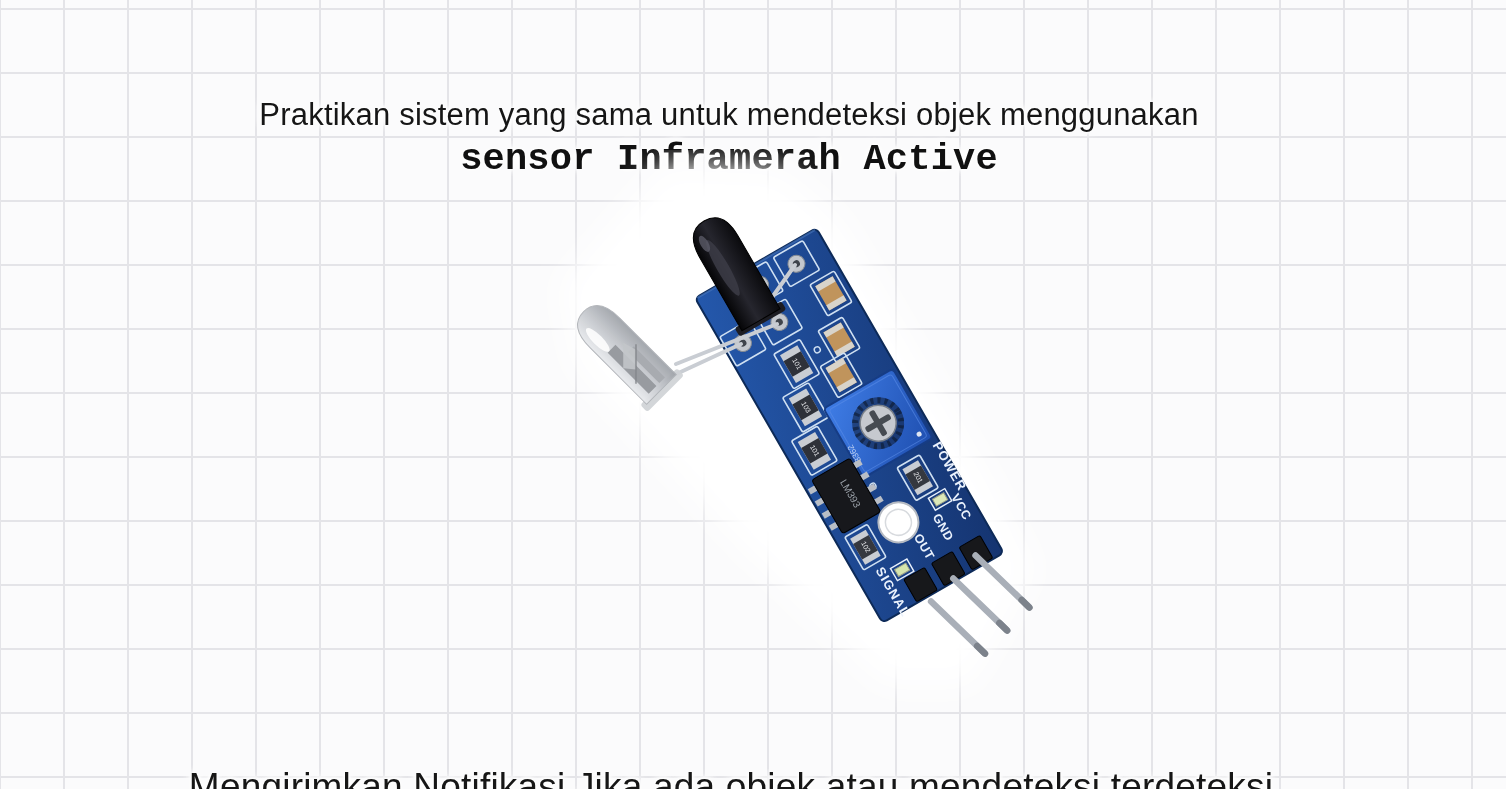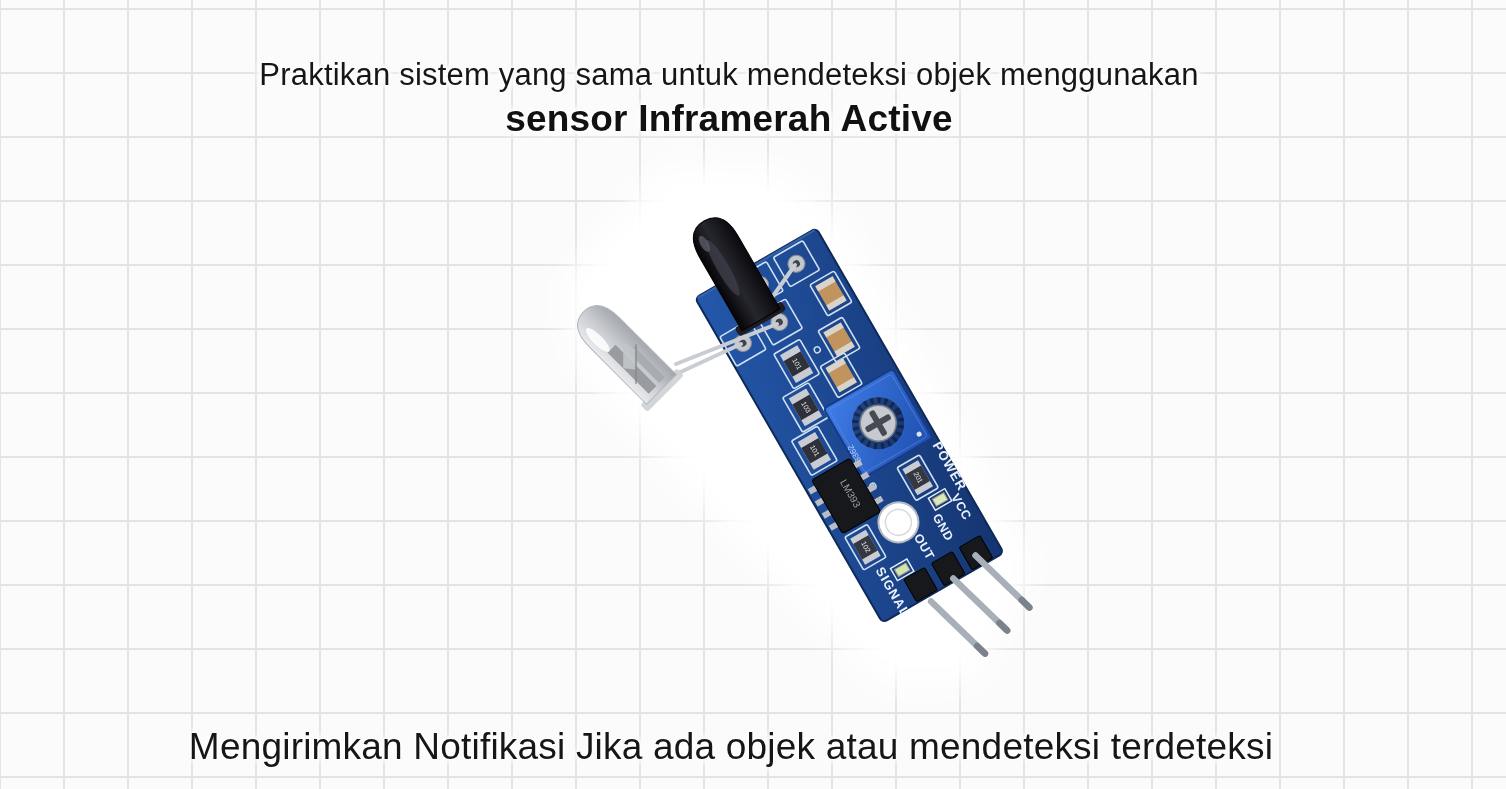--- a/index.html
+++ b/index.html
@@ -9,30 +9,32 @@
     background-color:#fbfbfc;
     background-image:
       linear-gradient(to right,#e4e4e8 2px,transparent 2px),
       linear-gradient(to bottom,#e4e4e8 2px,transparent 2px);
     background-size:64px 64px;
     background-position:-1px 8px;
   }
   .halo-text{
     text-shadow:0 0 4px #fff,0 0 4px #fff,0 0 7px #fff,0 0 7px #fff,
                 0 0 11px #fff,0 0 11px #fff,0 0 16px #fff;
+    margin-top:40px;
   }
   .heading-line1{
     position:absolute;top:57px;left:0;right:48px;
     text-align:center;font-size:31px;font-weight:400;color:#161616;
     letter-spacing:.2px;
   }
   .heading-line2{
     position:absolute;top:98px;left:0;right:48px;
     text-align:center;font-size:37px;font-weight:700;color:#111;
     letter-spacing:.2px;
+    font-family:Liberation Mono, monospace;
   }
   .footer-line{
     position:absolute;top:726px;left:0;right:44px;
     text-align:center;font-size:37px;font-weight:400;color:#161616;
     letter-spacing:.2px;
   }
   .sensor-svg{position:absolute;left:490px;top:150px;width:610px;height:560px;}
   svg text{font-family:"Liberation Sans", sans-serif;}
   .silk{fill:#eaf2fd;font-weight:bold;}
   .outline{fill:none;stroke:#cfe0f2;stroke-width:1.6px;}

